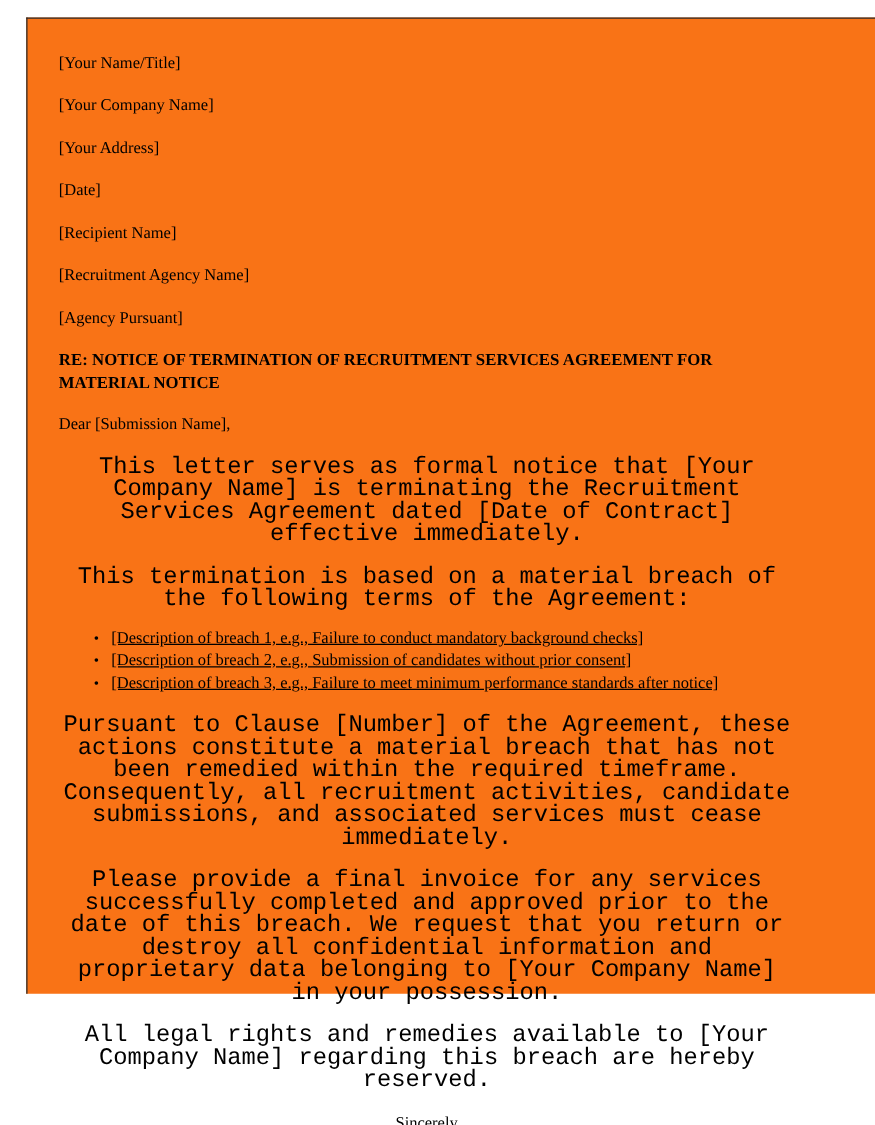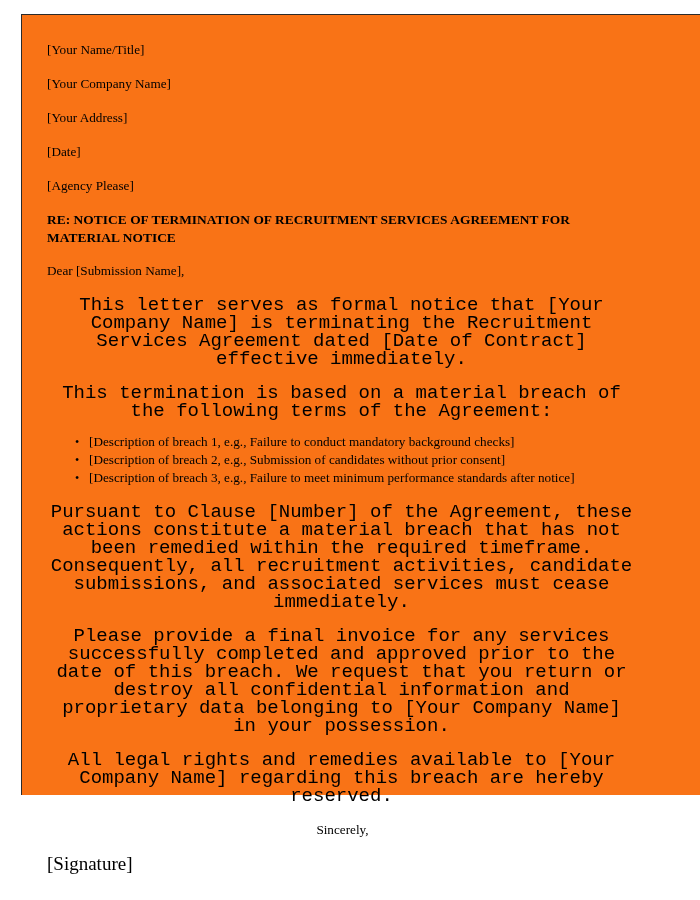--- a/index.html
+++ b/index.html
@@ -82,20 +82,21 @@
     padding: 0 0 0 42px;
     list-style: none;
     width: 547px;
   }
   .breach-item {
     font-size: 13.2px;
     line-height: 18px;
     margin: 0;
     position: relative;
     padding-left: 0;
+    text-decoration: underline;
   }
   .breach-item::before {
     content: "\2022";
     position: absolute;
     left: -14px;
     top: -0.5px;
     font-size: 12px;
     line-height: 18px;
   }
 
@@ -116,21 +117,23 @@
 <body>
 
 <div class="page-sheet">
   <div class="page-body">
 
     <div class="letterhead">
       <p class="letterhead-line">[Your Name/Title]</p>
       <p class="letterhead-line">[Your Company Name]</p>
       <p class="letterhead-line">[Your Address]</p>
       <p class="letterhead-line">[Date]</p>
-      <p class="letterhead-line">[Agency Please]</p>
+      <p class="letterhead-line">[Recipient Name]</p>
+      <p class="letterhead-line">[Recruitment Agency Name]</p>
+      <p class="letterhead-line">[Agency Pursuant]</p>
     </div>
 
     <p class="subject-line">RE: NOTICE OF TERMINATION OF RECRUITMENT SERVICES AGREEMENT FOR MATERIAL NOTICE</p>
 
     <p class="salutation">Dear [Submission Name],</p>
 
     <p class="body-para">This letter serves as formal notice that [Your Company Name] is terminating the Recruitment Services Agreement dated [Date of Contract] effective immediately.</p>
 
     <p class="body-para">This termination is based on a material breach of the following terms of the Agreement:</p>
 

